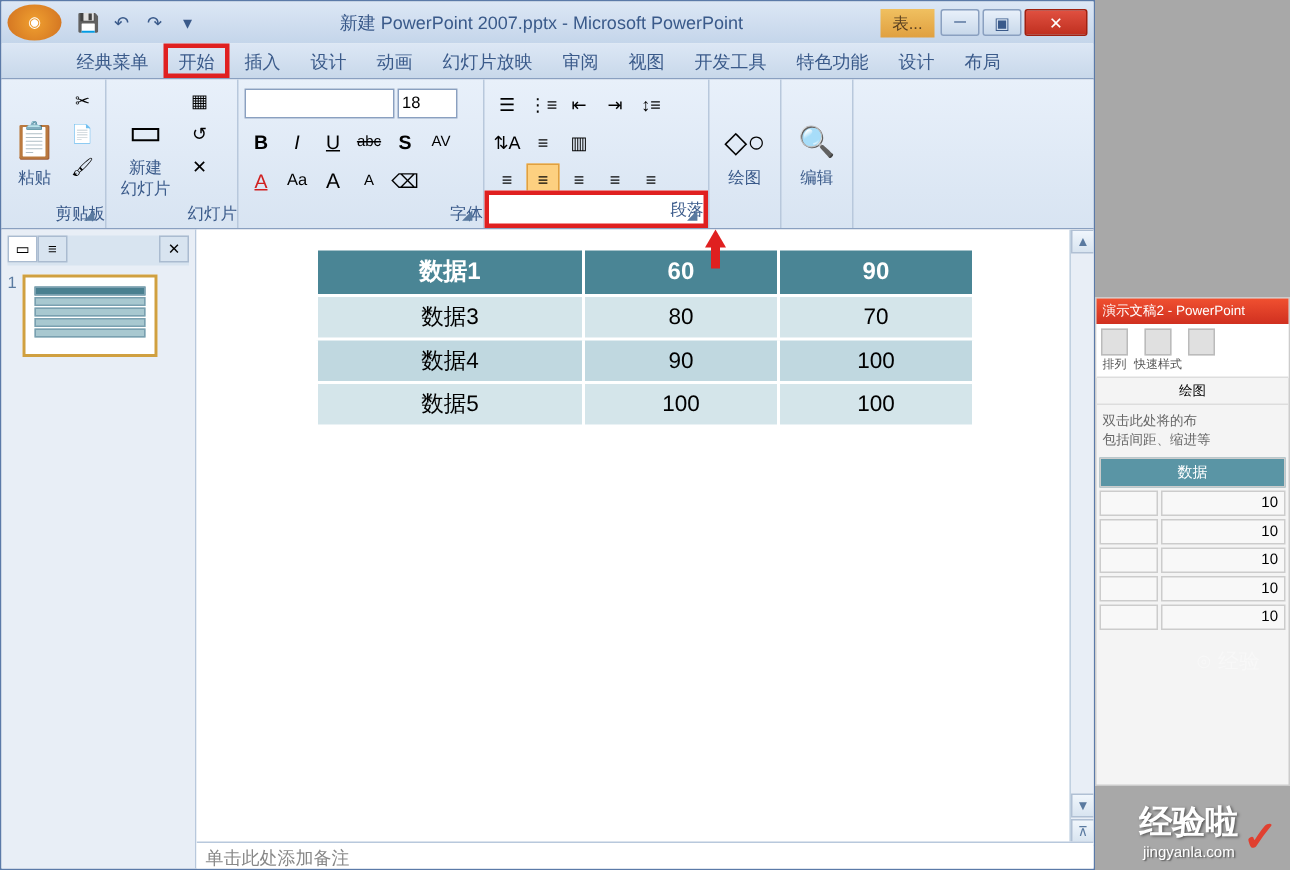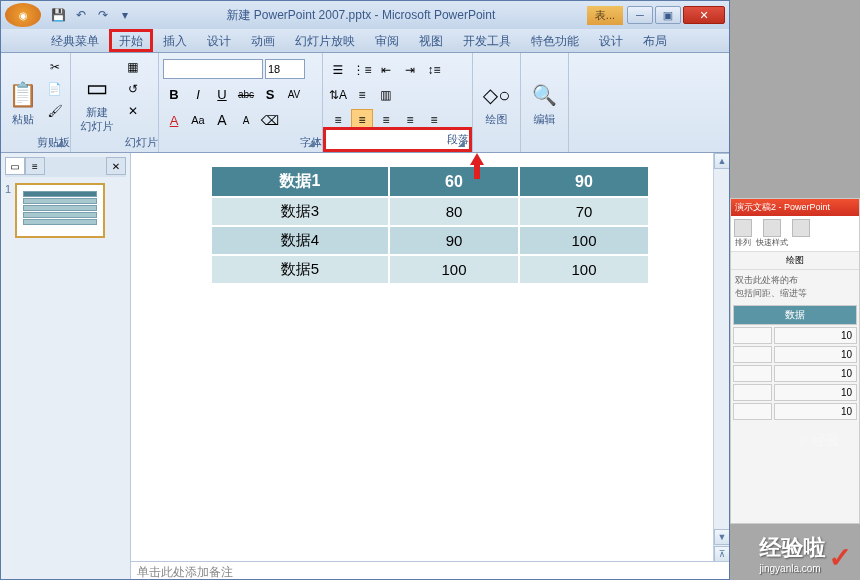--- a/index.html
+++ b/index.html
@@ -73,21 +73,21 @@
     .side-title { background: linear-gradient(#f05030, #d03020); color: #fff; padding: 2px 4px; font-size: 9px; }
     .side-toolbar { display: flex; gap: 2px; padding: 2px; border-bottom: 1px solid #ddd; background: #fff; }
     .side-btn { display: flex; flex-direction: column; align-items: center; font-size: 8px; color: #555; padding: 1px; }
     .side-icon { width: 18px; height: 18px; background: #e0e0e0; border: 1px solid #bbb; }
     .side-text { padding: 4px; font-size: 9px; color: #666; line-height: 1.4; }
     .side-table { width: 100%; font-size: 10px; }
     .side-table td { border: 1px solid #ccc; padding: 2px 4px; text-align: right; background: #f8f8f8; }
     .side-table td.header { background: #5a95a5; color: #fff; text-align: center; }
     
     .watermark { position: absolute; bottom: 6px; right: 8px; display: flex; align-items: flex-end; gap: 3px; }
-    .wm-text { display: flex; flex-direction: column; align-items: flex-start; margin-top: 29px; }
+    .wm-text { display: flex; flex-direction: column; align-items: center; margin-top: 29px; }
     .wm-main { font-size: 22px; font-weight: bold; color: #fff; text-shadow: 1px 1px 2px rgba(0,0,0,0.5); }
     .wm-sub { font-size: 10px; color: #fff; text-shadow: 1px 1px 1px rgba(0,0,0,0.5); }
     .wm-check { font-size: 28px; color: #e04030; font-weight: bold; }
     
     .bg-watermark { position: absolute; bottom: 130px; right: 20px; font-size: 14px; color: rgba(255,255,255,0.35); }
 
     .scrollbar-v { position: absolute; right: 0; top: 0; bottom: 0; width: 16px; background: #e8eef6; border-left: 1px solid #c0d0e0; }
     .scroll-btn { width: 16px; height: 16px; background: linear-gradient(#f0f6fc, #d8e4f0); border: 1px solid #b0c0d4; display: flex; align-items: center; justify-content: center; font-size: 9px; color: #5a7aa0; }
   </style>
 </head>

